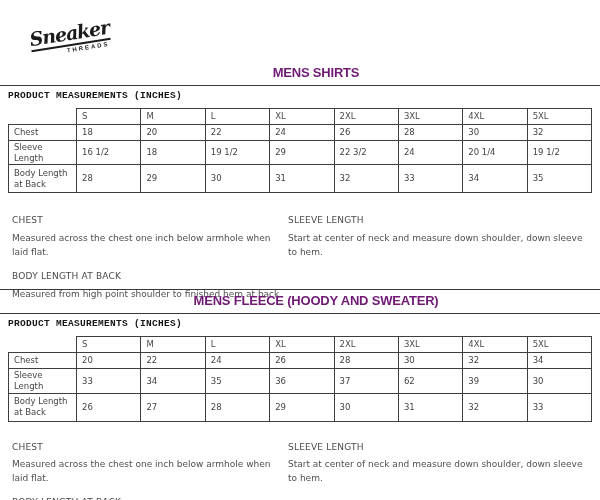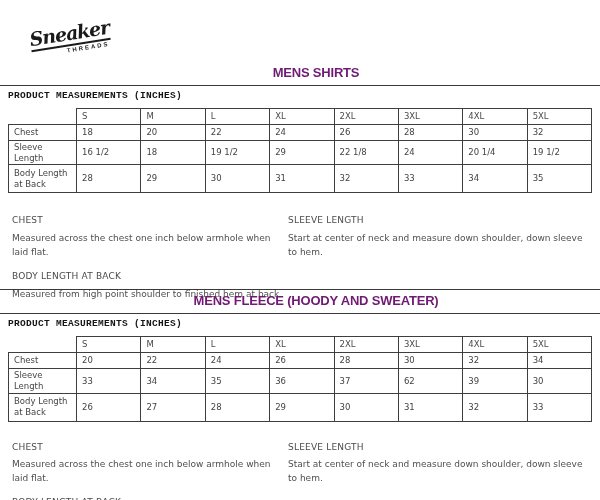--- a/index.html
+++ b/index.html
@@ -129,21 +129,21 @@
         <td>28</td>
         <td>30</td>
         <td>32</td>
       </tr>
       <tr class="r1">
         <td class="label">Sleeve Length</td>
         <td>16 1/2</td>
         <td>18</td>
         <td>19 1/2</td>
         <td>29</td>
-        <td>22 1/8</td>
+        <td>22 3/2</td>
         <td>24</td>
         <td>20 1/4</td>
         <td>19 1/2</td>
       </tr>
       <tr class="r2">
         <td class="label">Body Length at Back</td>
         <td>28</td>
         <td>29</td>
         <td>30</td>
         <td>31</td>

